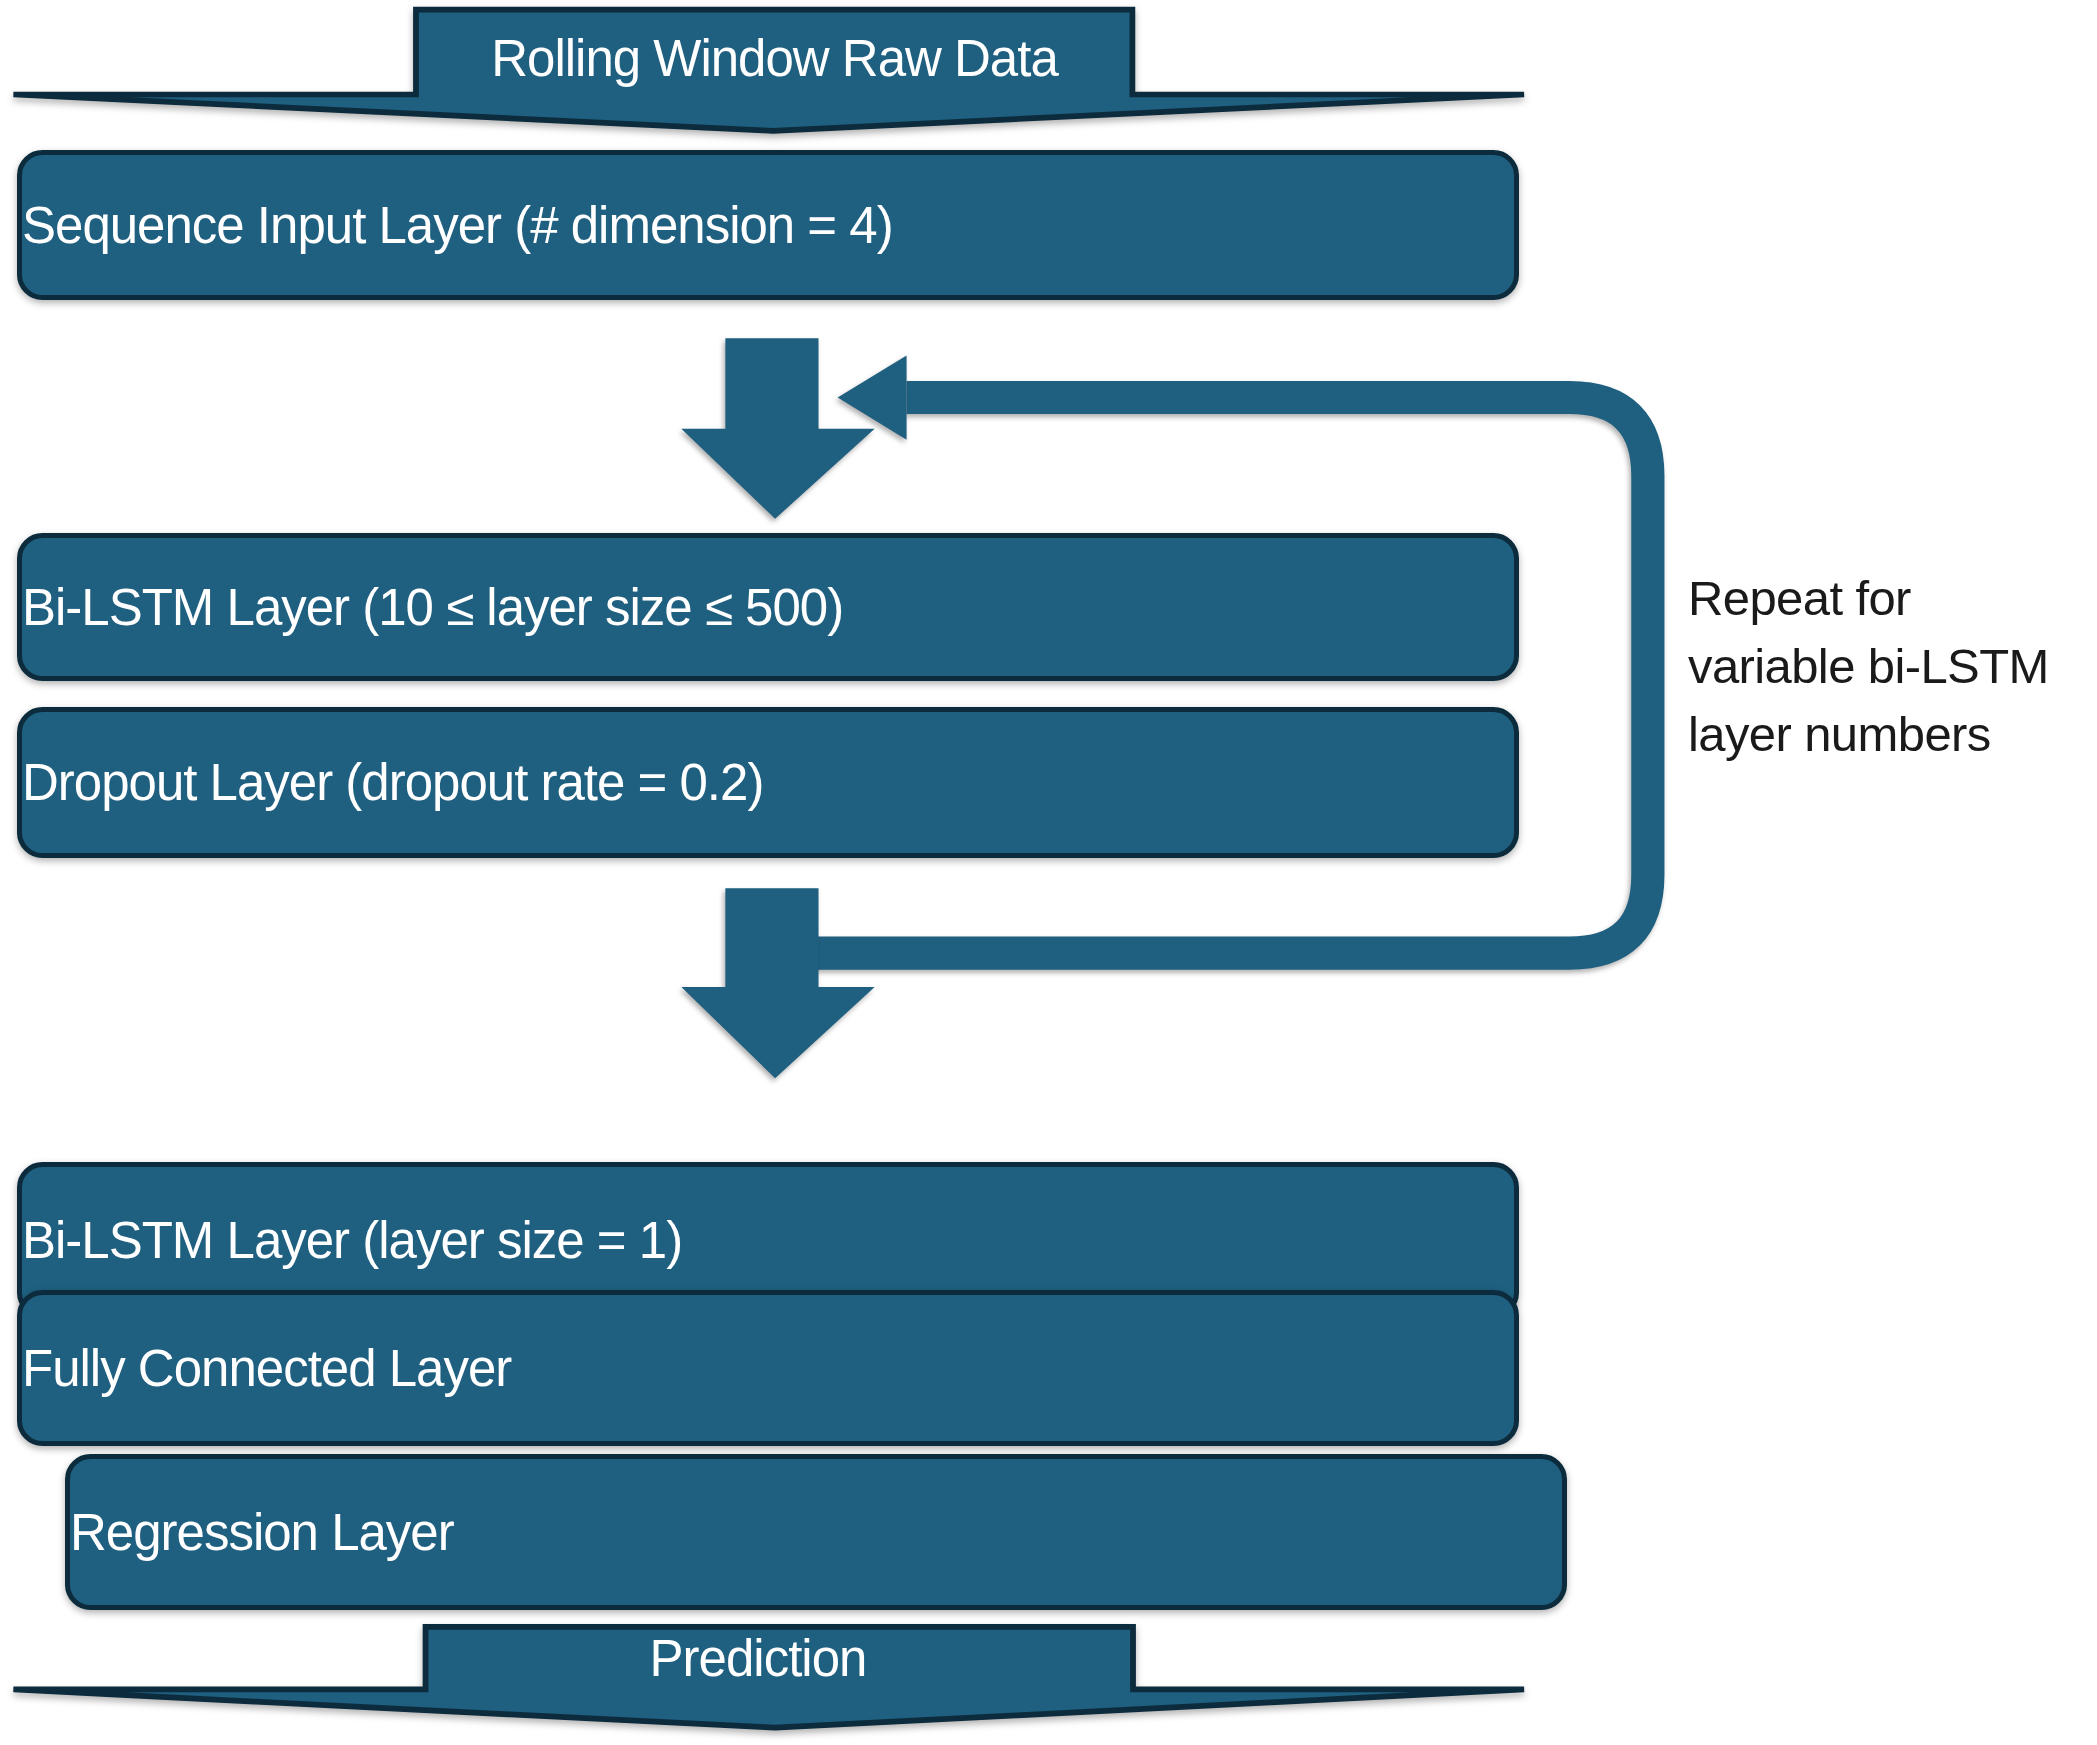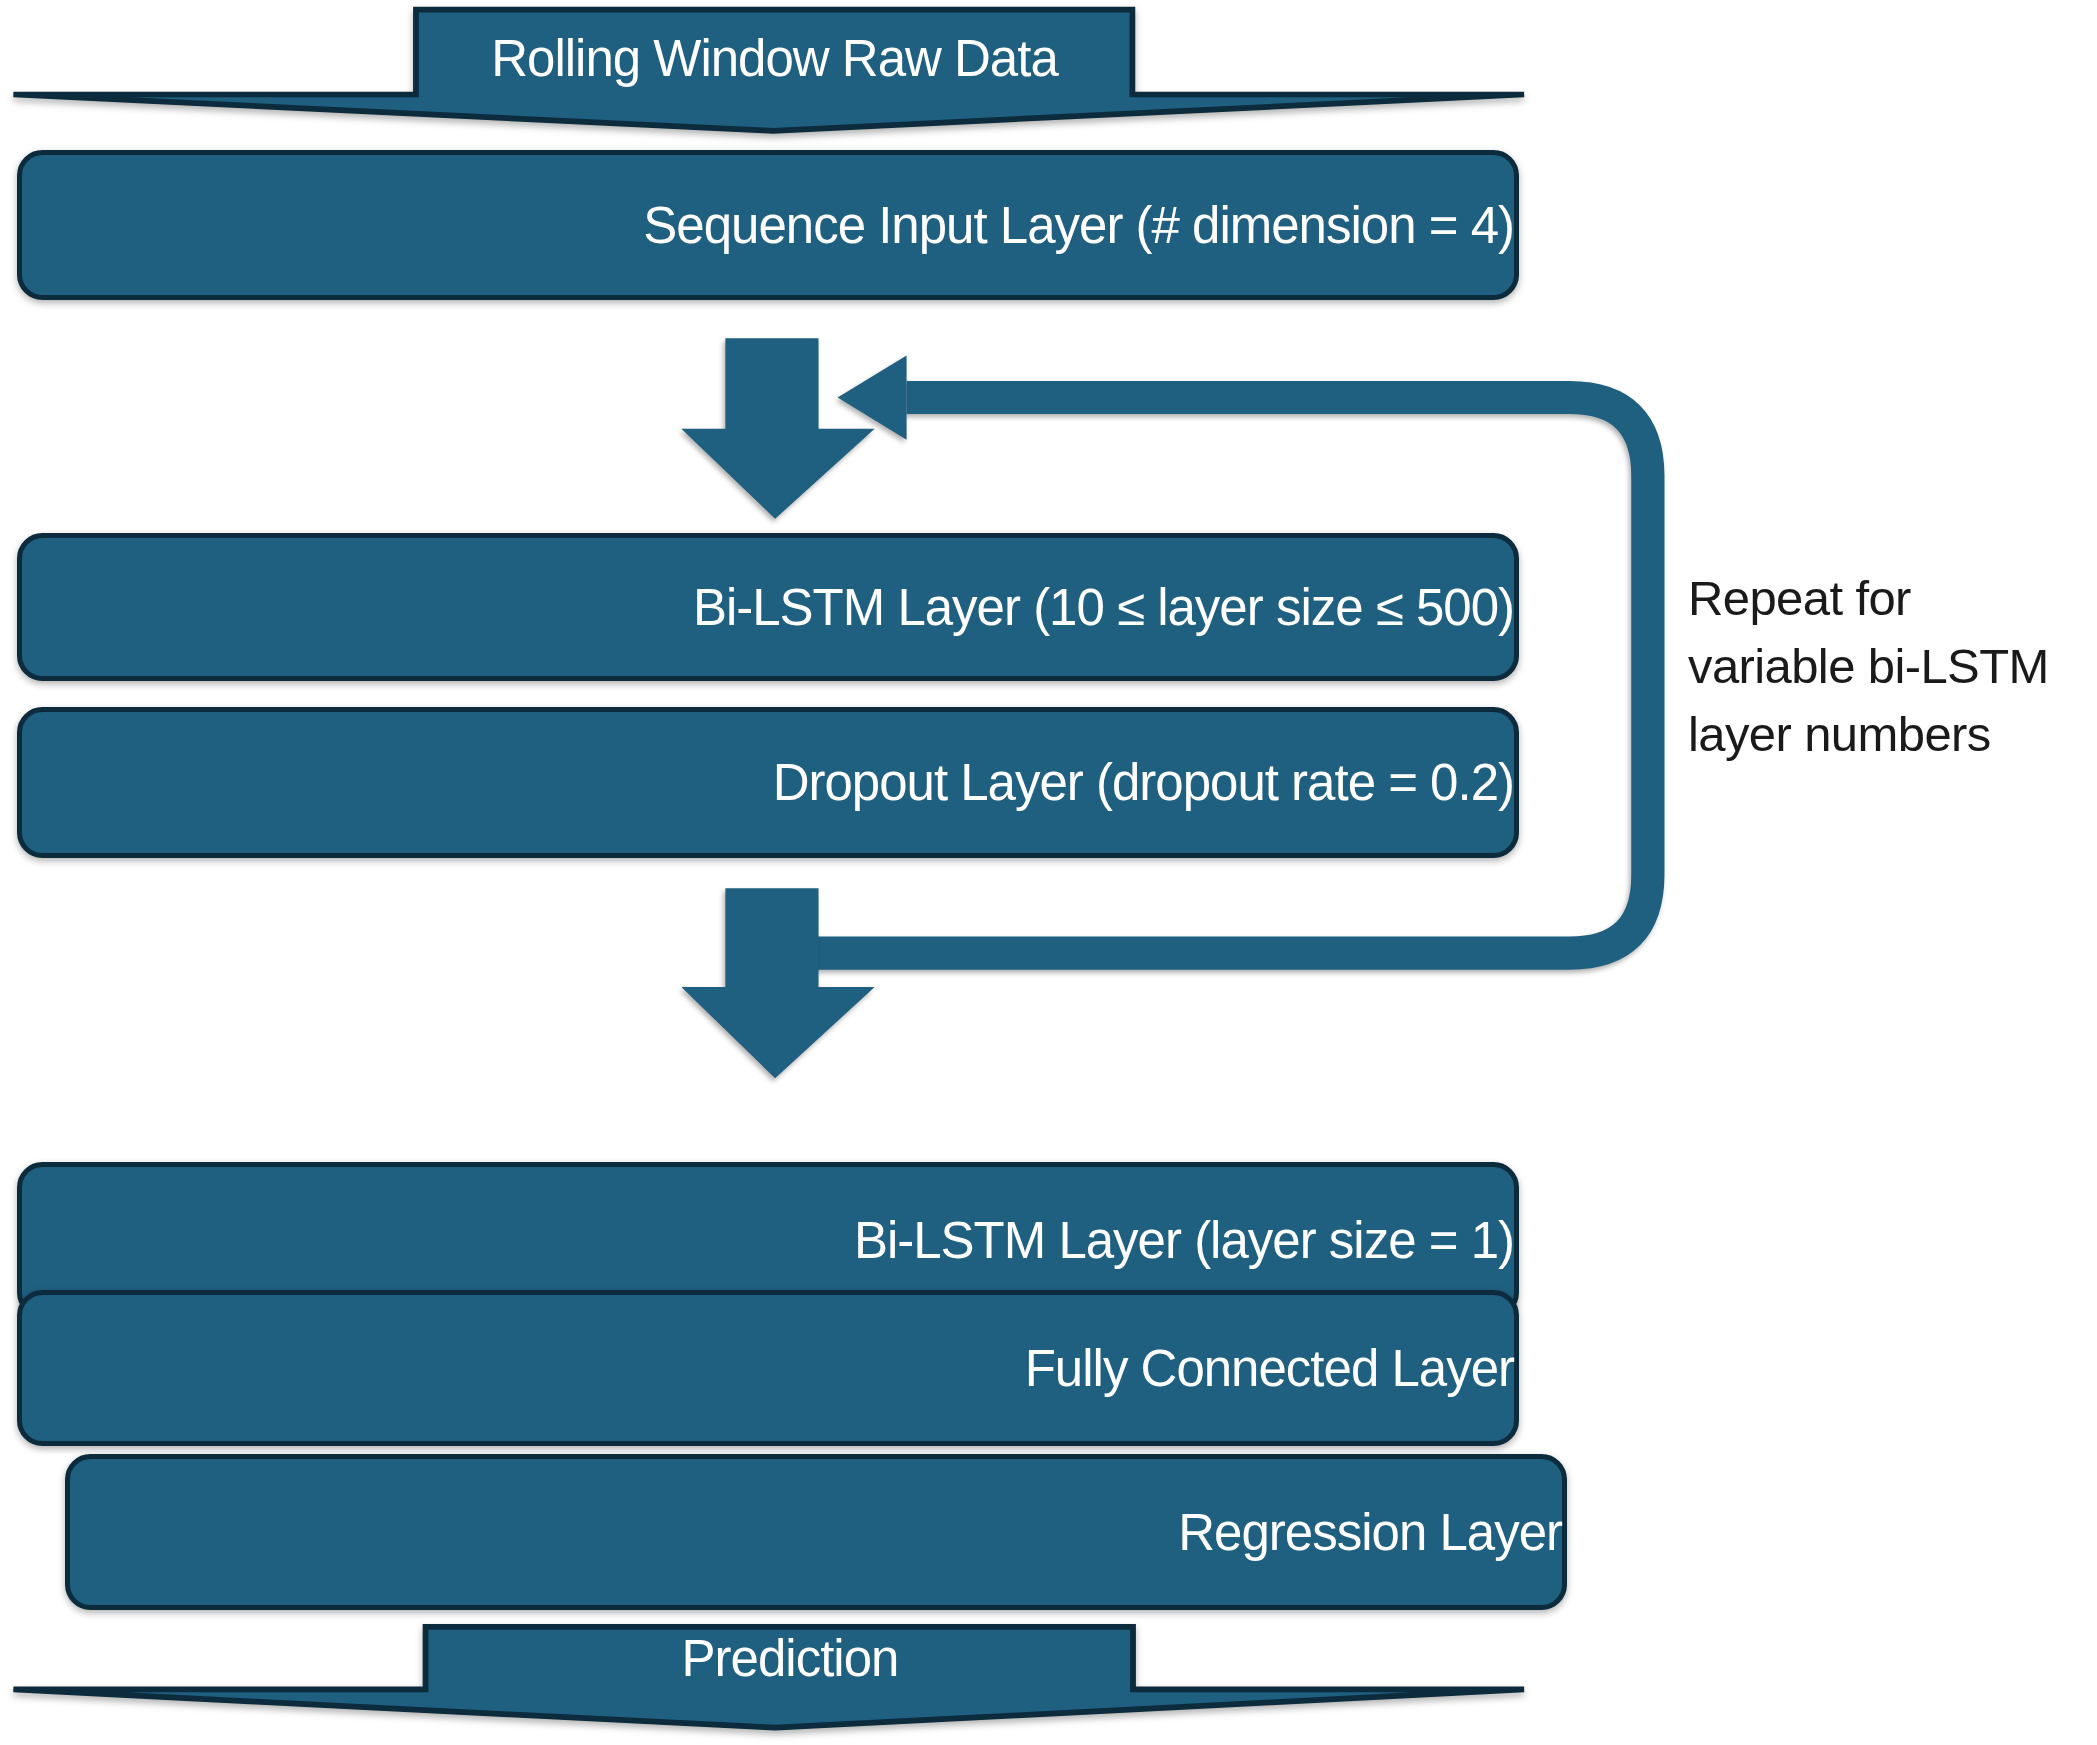--- a/index.html
+++ b/index.html
@@ -21,21 +21,21 @@
   .shape{fill:var(--shape-fill);stroke:var(--shape-border);stroke-width:9;}
   .banner-shape{filter:drop-shadow(0 6px 6px rgba(0,0,0,.30));}
   .arrow-shape{fill:var(--shape-fill);stroke:none;filter:drop-shadow(-3px 5px 4px rgba(60,60,60,.40));}
   .loop-stroke{fill:none;stroke:var(--shape-fill);stroke-width:52;filter:drop-shadow(-3px 5px 4px rgba(60,60,60,.40));}
   .flow-box{
     position:absolute;left:17px;width:1502px;
     box-sizing:border-box;
     background:var(--shape-fill);
     border:5.1px solid var(--shape-border);
     border-radius:25.5px;
-    display:flex;align-items:center;justify-content:flex-end;
+    display:flex;align-items:center;justify-content:flex-start;
     color:var(--text-on-shape);
     font-size:51px;letter-spacing:-1px;
     filter:drop-shadow(0 3.8px 3.8px rgba(0,0,0,.30));
   }
   .banner-label{
     position:absolute;
     display:flex;align-items:center;justify-content:center;
     color:var(--text-on-shape);
     font-size:51px;letter-spacing:-1px;
   }
@@ -84,20 +84,20 @@
   </div>
 
   <div class="flow-box" style="top:1290px;height:156px;">
     <span>Fully Connected Layer</span>
   </div>
 
   <div class="flow-box" style="top:1454px;height:156px;margin-left:48px;">
     <span>Regression Layer</span>
   </div>
 
-  <div class="banner-label" style="left:436px;top:1627px;width:708px;height:63px;">Prediction</div>
+  <div class="banner-label" style="left:404px;top:1627px;width:708px;height:63px;">Prediction</div>
 
   <div class="repeat-note">Repeat for
 variable bi-LSTM
 layer numbers</div>
 
 </div>
 
 
 </body></html>

